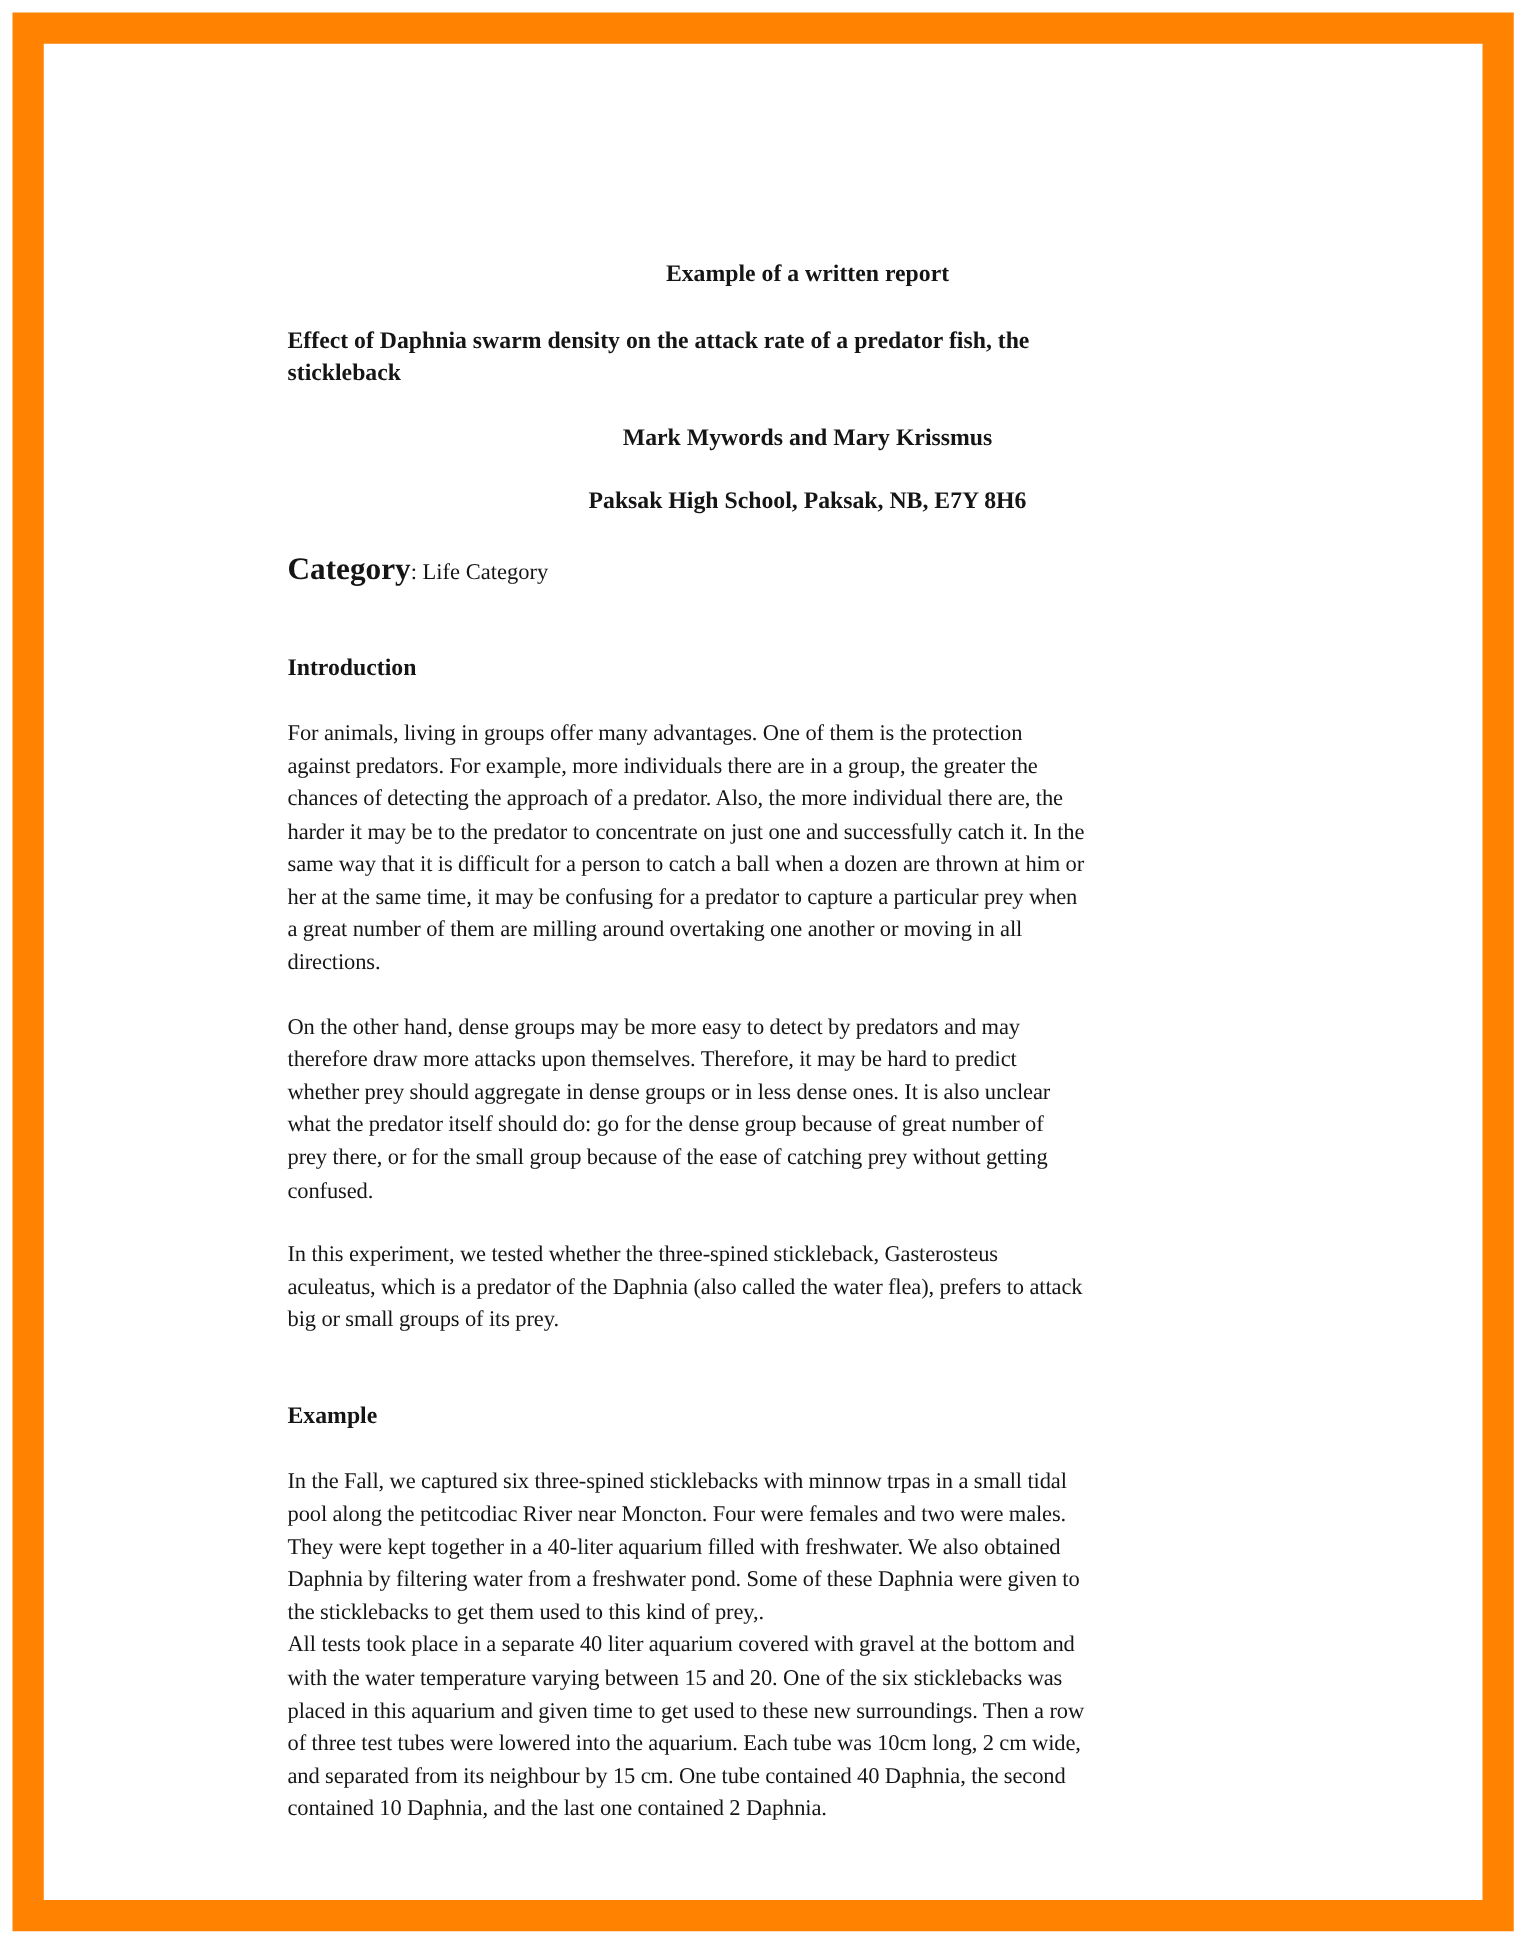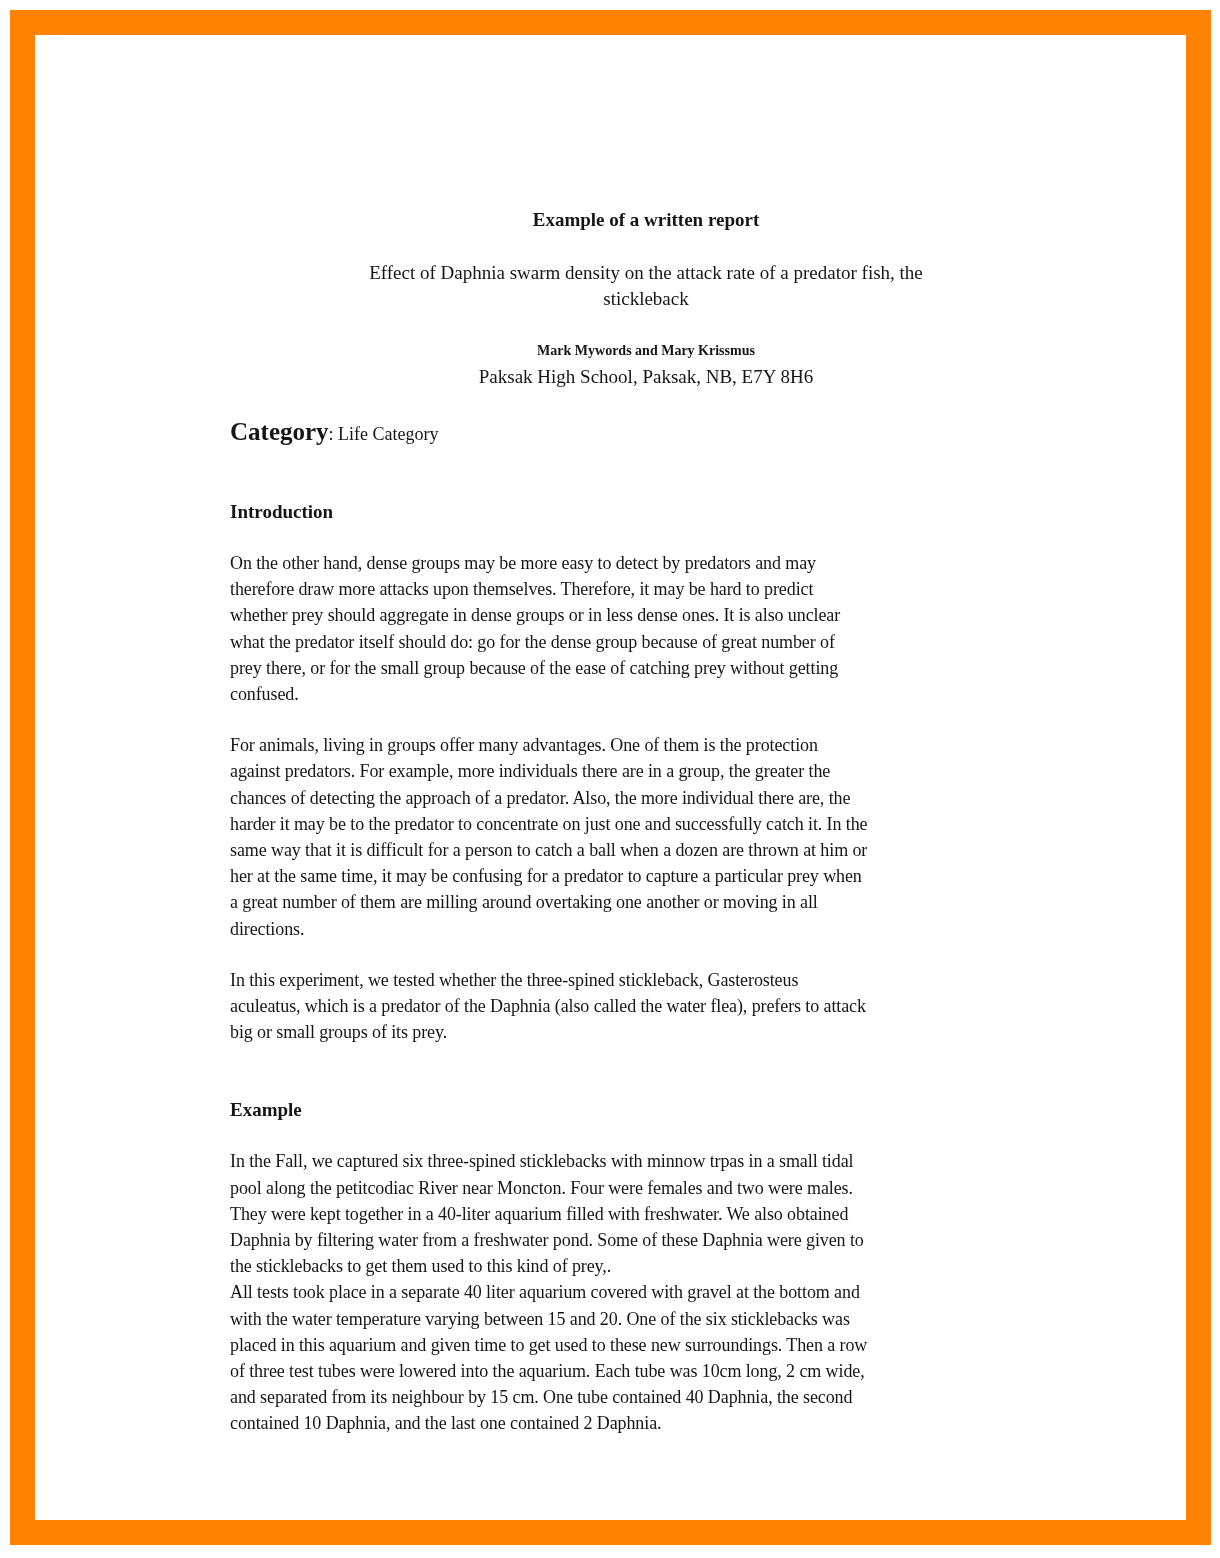--- a/index.html
+++ b/index.html
@@ -39,38 +39,39 @@
   }
   .doc-title {
     text-align: center;
     font-weight: bold;
     font-size: 19px;
     line-height: 26px;
     white-space: pre-line;
   }
   .doc-subtitle {
     margin-top: 27px;
-    text-align: center;
-    font-weight: normal;
+    text-align: left;
+    font-weight: bold;
     font-size: 19px;
     line-height: 26px;
     white-space: pre-line;
   }
   .doc-authors {
     margin-top: 26px;
     text-align: center;
     font-weight: bold;
-    font-size: 14px;
+    font-size: 19px;
     line-height: 26px;
   }
   .doc-affiliation {
     text-align: center;
-    font-weight: normal;
+    font-weight: bold;
     font-size: 19px;
     line-height: 26px;
+    margin-top: 24px;
   }
   .category-line {
     margin-top: 29px;
     font-size: 18px;
     line-height: 26px;
   }
   .category-label { font-weight: bold; font-size: 25px; }
   .section-heading {
     margin-top: 52px;
     font-weight: bold;
@@ -101,35 +102,35 @@
         <div class="doc-authors">Mark Mywords and Mary Krissmus</div>
 
         <div class="doc-affiliation">Paksak High School, Paksak, NB, E7Y 8H6</div>
 
         <div class="category-line">
           <span class="category-label">Category</span><span>: Life Category</span>
         </div>
 
         <div class="section-heading">Introduction</div>
 
-        <div class="para">On the other hand, dense groups may be more easy to detect by predators and may
-therefore draw more attacks upon themselves. Therefore, it may be hard to predict
-whether prey should aggregate in dense groups or in less dense ones. It is also unclear
-what the predator itself should do: go for the dense group because of great number of
-prey there, or for the small group because of the ease of catching prey without getting
-confused.</div>
-
         <div class="para">For animals, living in groups offer many advantages. One of them is the protection
 against predators. For example, more individuals there are in a group, the greater the
 chances of detecting the approach of a predator. Also, the more individual there are, the
 harder it may be to the predator to concentrate on just one and successfully catch it. In the
 same way that it is difficult for a person to catch a ball when a dozen are thrown at him or
 her at the same time, it may be confusing for a predator to capture a particular prey when
 a great number of them are milling around overtaking one another or moving in all
 directions.</div>
+
+        <div class="para">On the other hand, dense groups may be more easy to detect by predators and may
+therefore draw more attacks upon themselves. Therefore, it may be hard to predict
+whether prey should aggregate in dense groups or in less dense ones. It is also unclear
+what the predator itself should do: go for the dense group because of great number of
+prey there, or for the small group because of the ease of catching prey without getting
+confused.</div>
 
         <div class="para">In this experiment, we tested whether the three-spined stickleback, Gasterosteus
 aculeatus, which is a predator of the Daphnia (also called the water flea), prefers to attack
 big or small groups of its prey.</div>
 
         <div class="section-heading">Example</div>
 
         <div class="para">In the Fall, we captured six three-spined sticklebacks with minnow trpas in a small tidal
 pool along the petitcodiac River near Moncton. Four were females and two were males.
 They were kept together in a 40-liter aquarium filled with freshwater. We also obtained

